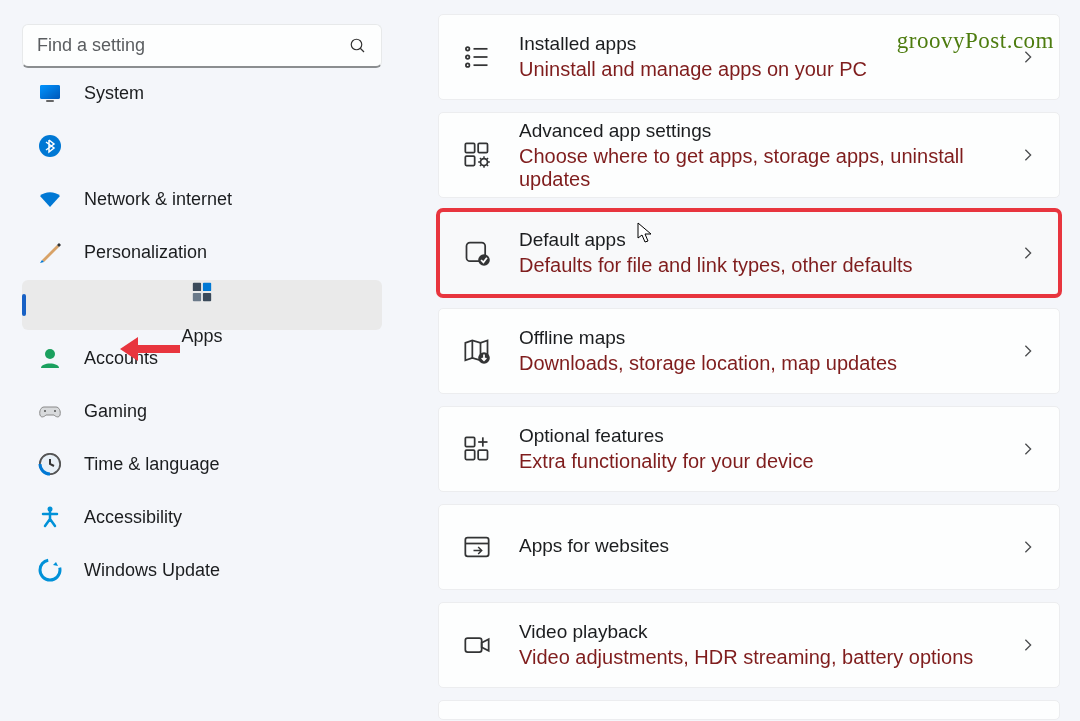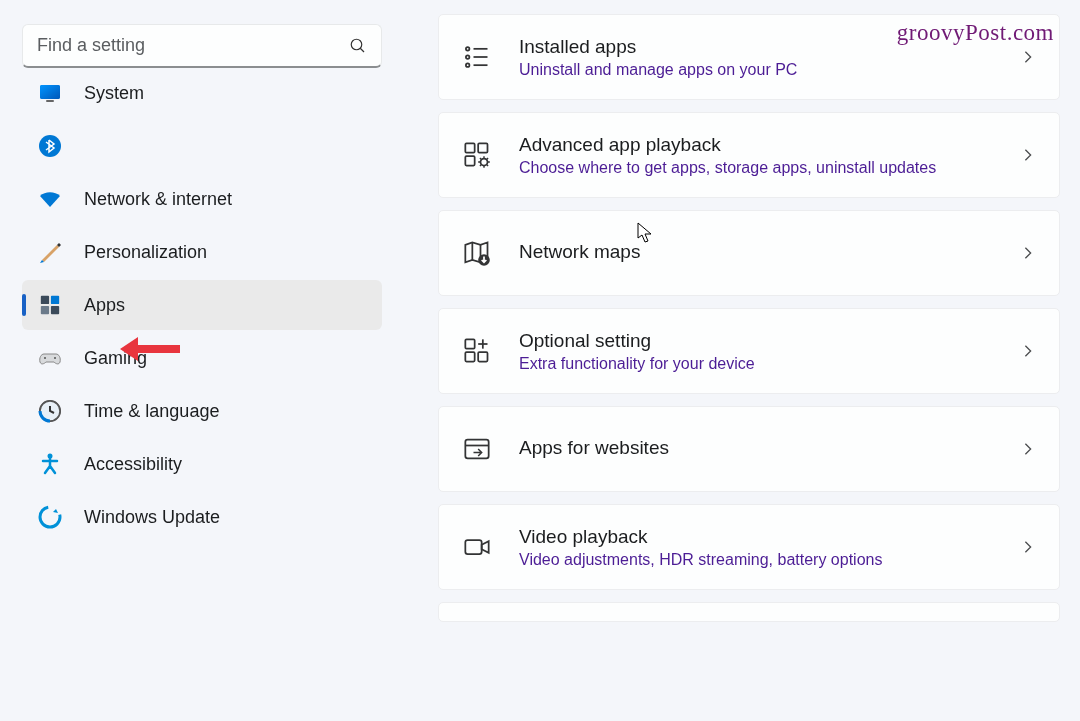--- a/index.html
+++ b/index.html
@@ -55,20 +55,21 @@
     height: 50px;
     padding: 0 16px;
     border-radius: 6px;
     gap: 22px;
     cursor: pointer;
     position: relative;
     margin-bottom: 3px;
   }
   .nav-item.selected {
     background: #eaeaea;
+    flex-direction: column;
   }
   .nav-item.selected::before {
     content: "";
     position: absolute;
     left: 0px;
     top: 14px;
     bottom: 14px;
     width: 4px;
     background: #1861c5;
     border-radius: 2px;
@@ -116,36 +117,36 @@
     fill: none;
   }
   .card-body { flex: 1; }
   .card-title {
     font-size: 19px;
     color: #1b1d1f;
     font-weight: 400;
     margin-bottom: 3px;
   }
   .card-sub {
-    font-size: 16px;
-    color: #4c1d95;
+    font-size: 20px;
+    color: #7f1d1d;
   }
   .chevron-right {
     width: 14px; height: 14px;
     stroke: #4a4c4e;
     stroke-width: 1.5;
     fill: none;
   }
   .watermark {
     position: absolute;
-    top: 20px;
+    top: 28px;
     right: 26px;
     font-family: Georgia, serif;
     font-size: 23px;
-    color: #701a75;
+    color: #4d7c0f;
     letter-spacing: 0.5px;
     pointer-events: none;
   }
   .arrow-annotation {
     position: absolute;
     left: 120px;
     top: 335px;
     width: 60px;
     height: 28px;
     pointer-events: none;
@@ -231,20 +232,29 @@
           <svg width="22" height="22" viewBox="0 0 24 24">
               <rect x="2" y="2" width="9" height="9" rx="1" fill="#3b4a5a"></rect>
               <rect x="13" y="2" width="9" height="9" rx="1" fill="#0078d4"></rect>
               <rect x="2" y="13" width="9" height="9" rx="1" fill="#6b7a8a"></rect>
               <rect x="13" y="13" width="9" height="9" rx="1" fill="#3b4a5a"></rect>
             </svg>
         </span>
         <span class="nav-label">Apps</span>
       </div>
 
+      <div class="nav-item">
+        <span class="nav-icon">
+          <svg width="24" height="24" viewBox="0 0 24 24">
+              <circle cx="12" cy="8" r="5" fill="#1ba05e"></circle>
+              <path d="M3 22 C 3 16, 21 16, 21 22 Z" fill="#1ba05e"></path>
+            </svg>
+        </span>
+        <span class="nav-label">Accounts</span>
+      </div>
 
       <div class="nav-item">
         <span class="nav-icon">
           <svg width="26" height="26" viewBox="0 0 24 24">
               <path d="M6 8 L18 8 C21 8 23 12 22 16 C21 19 18 18 16 16 L8 16 C6 18 3 19 2 16 C1 12 3 8 6 8 Z" fill="#d8dadc" stroke="#888" stroke-width="1"></path>
               <circle cx="7" cy="12" r="1" fill="#555"></circle>
               <circle cx="17" cy="12" r="1" fill="#555"></circle>
             </svg>
         </span>
         <span class="nav-label">Gaming</span>
@@ -309,55 +319,70 @@
 
     <div class="card">
       <svg class="card-icon" viewBox="0 0 24 24">
           <rect x="2" y="2" width="8" height="8" rx="1"></rect>
           <rect x="13" y="2" width="8" height="8" rx="1"></rect>
           <rect x="2" y="13" width="8" height="8" rx="1"></rect>
           <circle cx="18" cy="18" r="3"></circle>
           <path d="M18 13 L18 15 M18 21 L18 23 M13 18 L15 18 M21 18 L23 18 M14.5 14.5 L16 16 M20 20 L21.5 21.5 M14.5 21.5 L16 20 M20 16 L21.5 14.5" stroke-width="1.2"></path>
         </svg>
       <div class="card-body">
-        <div class="card-title">Advanced app playback</div>
+        <div class="card-title">Advanced app settings</div>
         <div class="card-sub">Choose where to get apps, storage apps, uninstall updates</div>
       </div>
       <svg class="chevron-right" viewBox="0 0 10 16">
           <path d="M2 2 L8 8 L2 14"></path>
         </svg>
     </div>
 
+    <div class="card highlighted">
+      <svg class="card-icon" viewBox="0 0 24 24">
+          <rect x="3" y="3" width="16" height="16" rx="3"></rect>
+          <circle cx="18" cy="18" r="5" fill="#333435" stroke="none"></circle>
+          <path d="M15.5 18 L17.5 20 L20.5 16" stroke="#fff" stroke-width="1.5"></path>
+        </svg>
+      <div class="card-body">
+        <div class="card-title">Default apps</div>
+        <div class="card-sub">Defaults for file and link types, other defaults</div>
+      </div>
+      <svg class="chevron-right" viewBox="0 0 10 16">
+          <path d="M2 2 L8 8 L2 14"></path>
+        </svg>
+    </div>
 
     <div class="card">
       <svg class="card-icon" viewBox="0 0 24 24">
           <path d="M2 5 L8 3 L15 5 L21 3 L21 18 L15 20 L8 18 L2 20 Z"></path>
           <line x1="8" y1="3" x2="8" y2="18"></line>
           <line x1="15" y1="5" x2="15" y2="20"></line>
           <circle cx="18" cy="18" r="5" fill="#333435" stroke="none"></circle>
           <path d="M18 15 L18 20 M16 18 L18 20 L20 18" stroke="#fff" stroke-width="1.5"></path>
         </svg>
       <div class="card-body">
-        <div class="card-title">Network maps</div>
+        <div class="card-title">Offline maps</div>
+        <div class="card-sub">Downloads, storage location, map updates</div>
       </div>
       <svg class="chevron-right" viewBox="0 0 10 16">
           <path d="M2 2 L8 8 L2 14"></path>
         </svg>
     </div>
 
     <div class="card">
       <svg class="card-icon" viewBox="0 0 24 24">
           <rect x="2" y="2" width="8" height="8" rx="1"></rect>
           <rect x="2" y="13" width="8" height="8" rx="1"></rect>
           <rect x="13" y="13" width="8" height="8" rx="1"></rect>
           <line x1="17" y1="2" x2="17" y2="10"></line>
           <line x1="13" y1="6" x2="21" y2="6"></line>
         </svg>
       <div class="card-body">
-        <div class="card-title">Optional setting</div>
+        <div class="card-title">Optional features</div>
         <div class="card-sub">Extra functionality for your device</div>
       </div>
       <svg class="chevron-right" viewBox="0 0 10 16">
           <path d="M2 2 L8 8 L2 14"></path>
         </svg>
     </div>
 
     <div class="card">
       <svg class="card-icon" viewBox="0 0 24 24">
           <rect x="2" y="4" width="20" height="16" rx="2"></rect>

